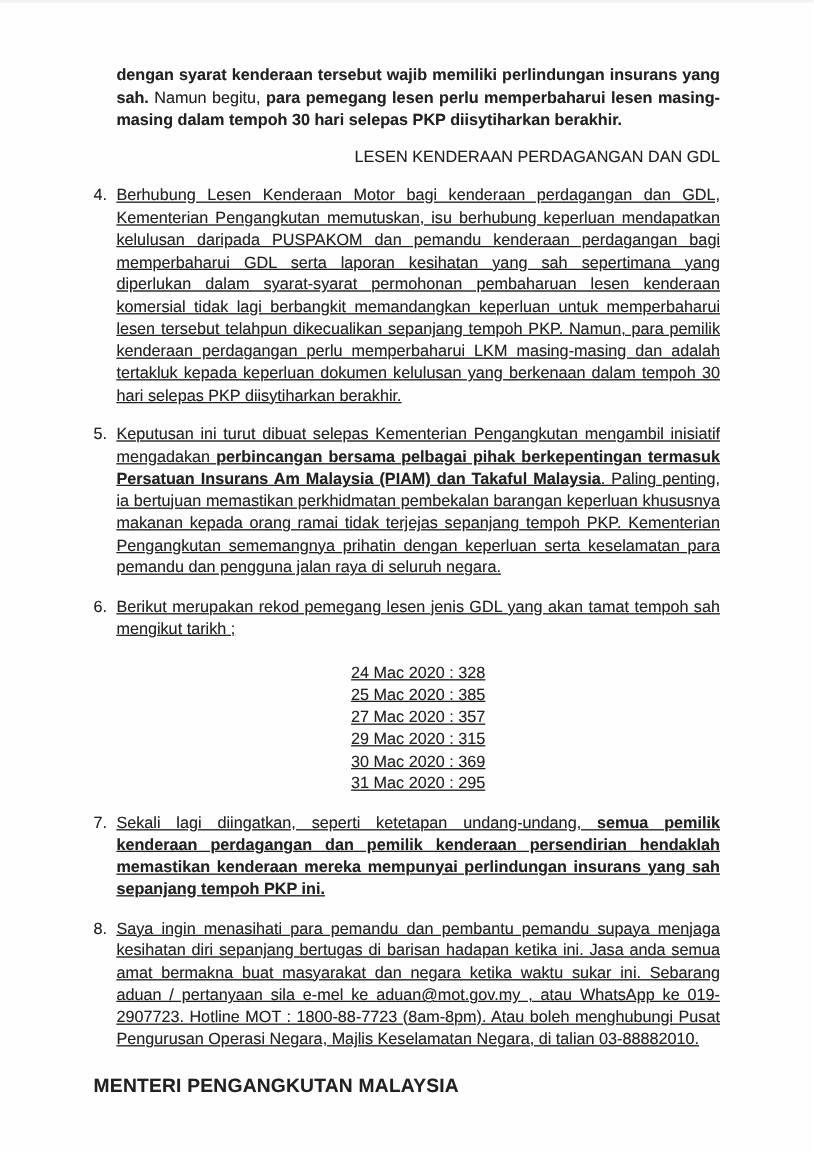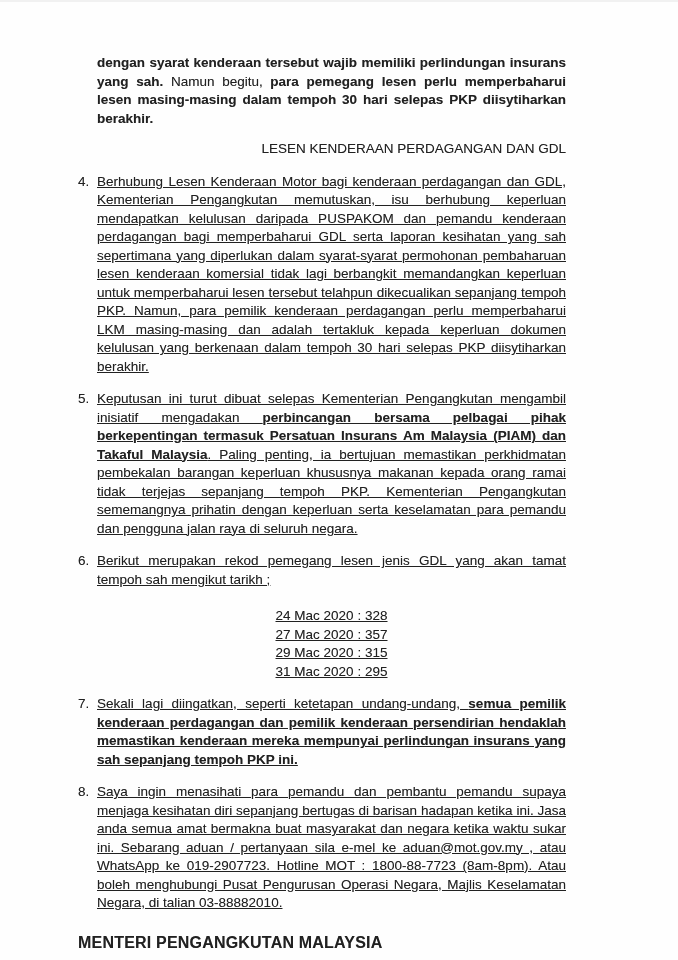--- a/index.html
+++ b/index.html
@@ -7,21 +7,21 @@
     padding: 0;
     background: #ffffff;
   }
   .page {
     position: relative;
     width: 678px;
     height: 960px;
     box-sizing: border-box;
     background: #fefefe;
     border-top: 2px solid #f1f1f1;
-    padding: 52px 112px 0 78px;
+    padding: 52px 78px 0 78px;
     font-family: "Liberation Sans", sans-serif;
     color: #212121;
     overflow: hidden;
     text-shadow: 0 0 0.5px rgba(40,40,40,0.35);
   }
   .body-text {
     margin: 0;
     font-size: 13.5px;
     line-height: 18.5px;
     text-align: justify;
@@ -78,22 +78,24 @@
     <span class="num">5.</span>
     <p class="body-text body"><span>Keputusan ini turut dibuat selepas Kementerian Pengangkutan mengambil inisiatif mengadakan </span><span class="bold">perbincangan bersama pelbagai pihak berkepentingan termasuk Persatuan Insurans Am Malaysia (PIAM) dan Takaful Malaysia</span><span>. Paling penting, ia bertujuan memastikan perkhidmatan pembekalan barangan keperluan khususnya makanan kepada orang ramai tidak terjejas sepanjang tempoh PKP. Kementerian Pengangkutan sememangnya prihatin dengan keperluan serta keselamatan para pemandu dan pengguna jalan raya di seluruh negara.</span></p>
   </div>
 
   <div class="item">
     <span class="num">6.</span>
     <div class="body">
       <p class="body-text"><span>Berikut merupakan rekod pemegang lesen jenis GDL yang akan tamat tempoh sah mengikut tarikh ;</span></p>
       <div class="records">
         <div>24 Mac 2020 : 328</div>
+        <div>25 Mac 2020 : 385</div>
         <div>27 Mac 2020 : 357</div>
         <div>29 Mac 2020 : 315</div>
+        <div>30 Mac 2020 : 369</div>
         <div>31 Mac 2020 : 295</div>
       </div>
     </div>
   </div>
 
   <div class="item">
     <span class="num">7.</span>
     <p class="body-text body"><span>Sekali lagi diingatkan, seperti ketetapan undang-undang, </span><span class="bold">semua pemilik kenderaan perdagangan dan pemilik kenderaan persendirian hendaklah memastikan kenderaan mereka mempunyai perlindungan insurans yang sah sepanjang tempoh PKP ini.</span></p>
   </div>
 

